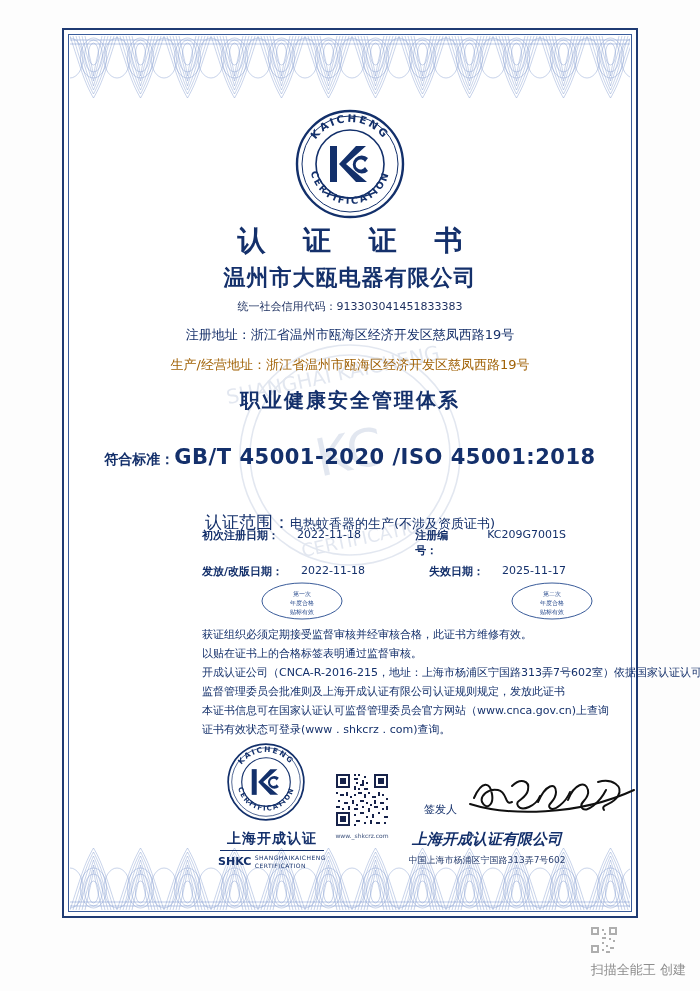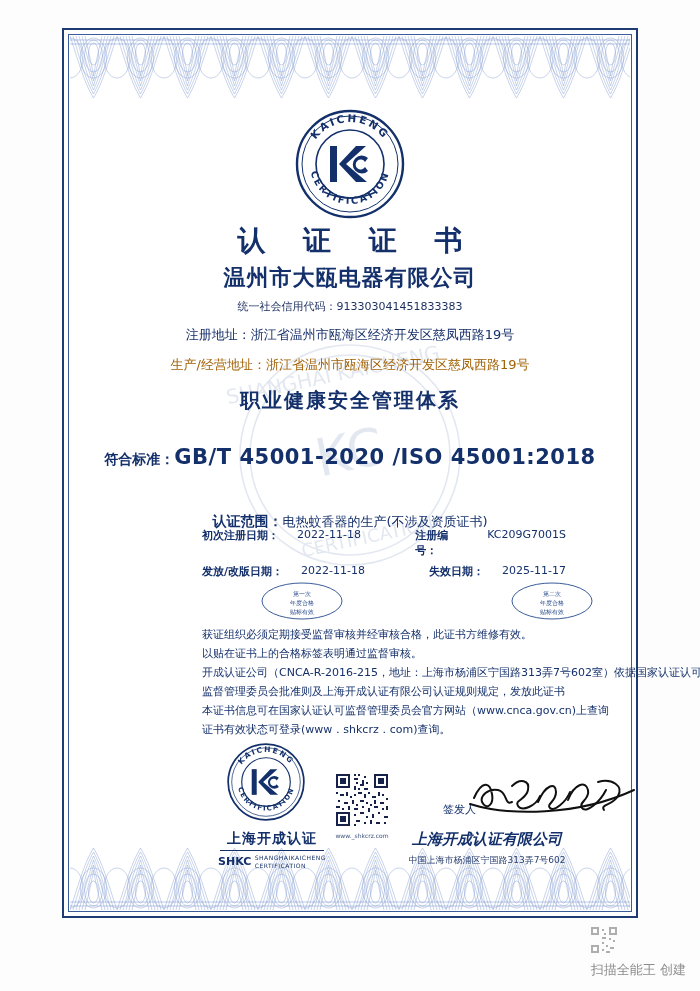--- a/index.html
+++ b/index.html
@@ -80,21 +80,21 @@
   .standard-row{
     position:absolute;left:0;right:0;top:415px;
     text-align:center;color:#14306b;
   }
   .standard-row .lbl{font-size:14px;font-weight:bold;}
   .standard-row .val{font-size:21px;font-weight:bold;letter-spacing:.5px;}
   .scope-row{
     position:absolute;left:0;right:0;top:481px;
     text-align:center;color:#14306b;
   }
-  .scope-row .lbl{font-size:14px;font-weight:bold;}
+  .scope-row .lbl{font-size:17px;font-weight:normal;}
   .scope-row .val{font-size:13px;}
   
   .dates{
     position:absolute;left:138px;right:70px;top:498px;
     font-size:11px;color:#14306b;
   }
   .dates .row{display:flex;justify-content:space-between;margin-bottom:6px;}
   .dates .cell{display:flex;gap:18px;}
   .dates .k{font-weight:bold;}
   .dates .left{width:215px;}
@@ -126,21 +126,21 @@
   .shkc .en{font-size:6px;color:#14306b;letter-spacing:.5px;margin-top:1px;}
   .shkc .sep{border-top:1px solid #14306b;margin:2px 6px;}
   .qr{
     position:absolute;left:270px;top:742px;width:56px;height:56px;
   }
   .qr-caption{
     position:absolute;left:258px;top:802px;width:80px;text-align:center;
     font-size:6px;color:#3a4f7a;
   }
   .signer-label{
-    position:absolute;left:360px;top:772px;font-size:11px;color:#14306b;margin-left:19px;
+    position:absolute;left:360px;top:772px;font-size:11px;color:#14306b;
   }
   .signature{
     position:absolute;left:404px;top:742px;width:168px;height:44px;
   }
   .issuer{
     position:absolute;left:330px;right:56px;top:800px;text-align:center;
     font-size:15px;font-weight:bold;color:#14306b;font-style:italic;
   }
   .issuer-addr{
     position:absolute;left:330px;right:56px;top:824px;text-align:center;

